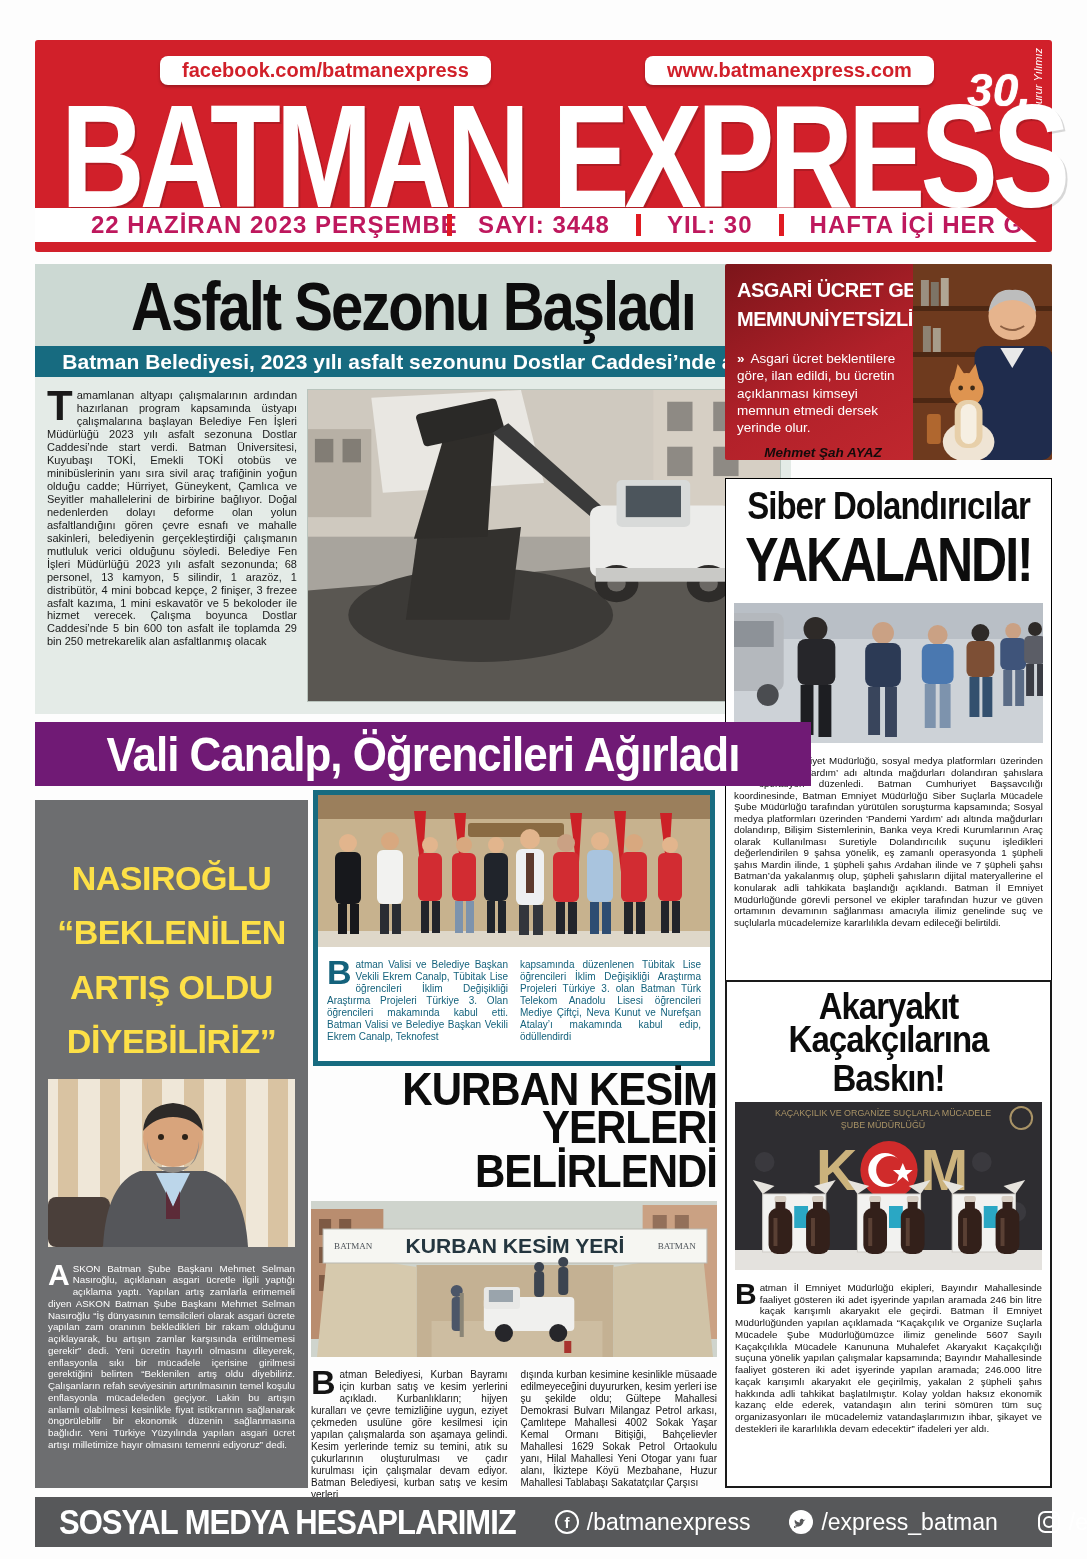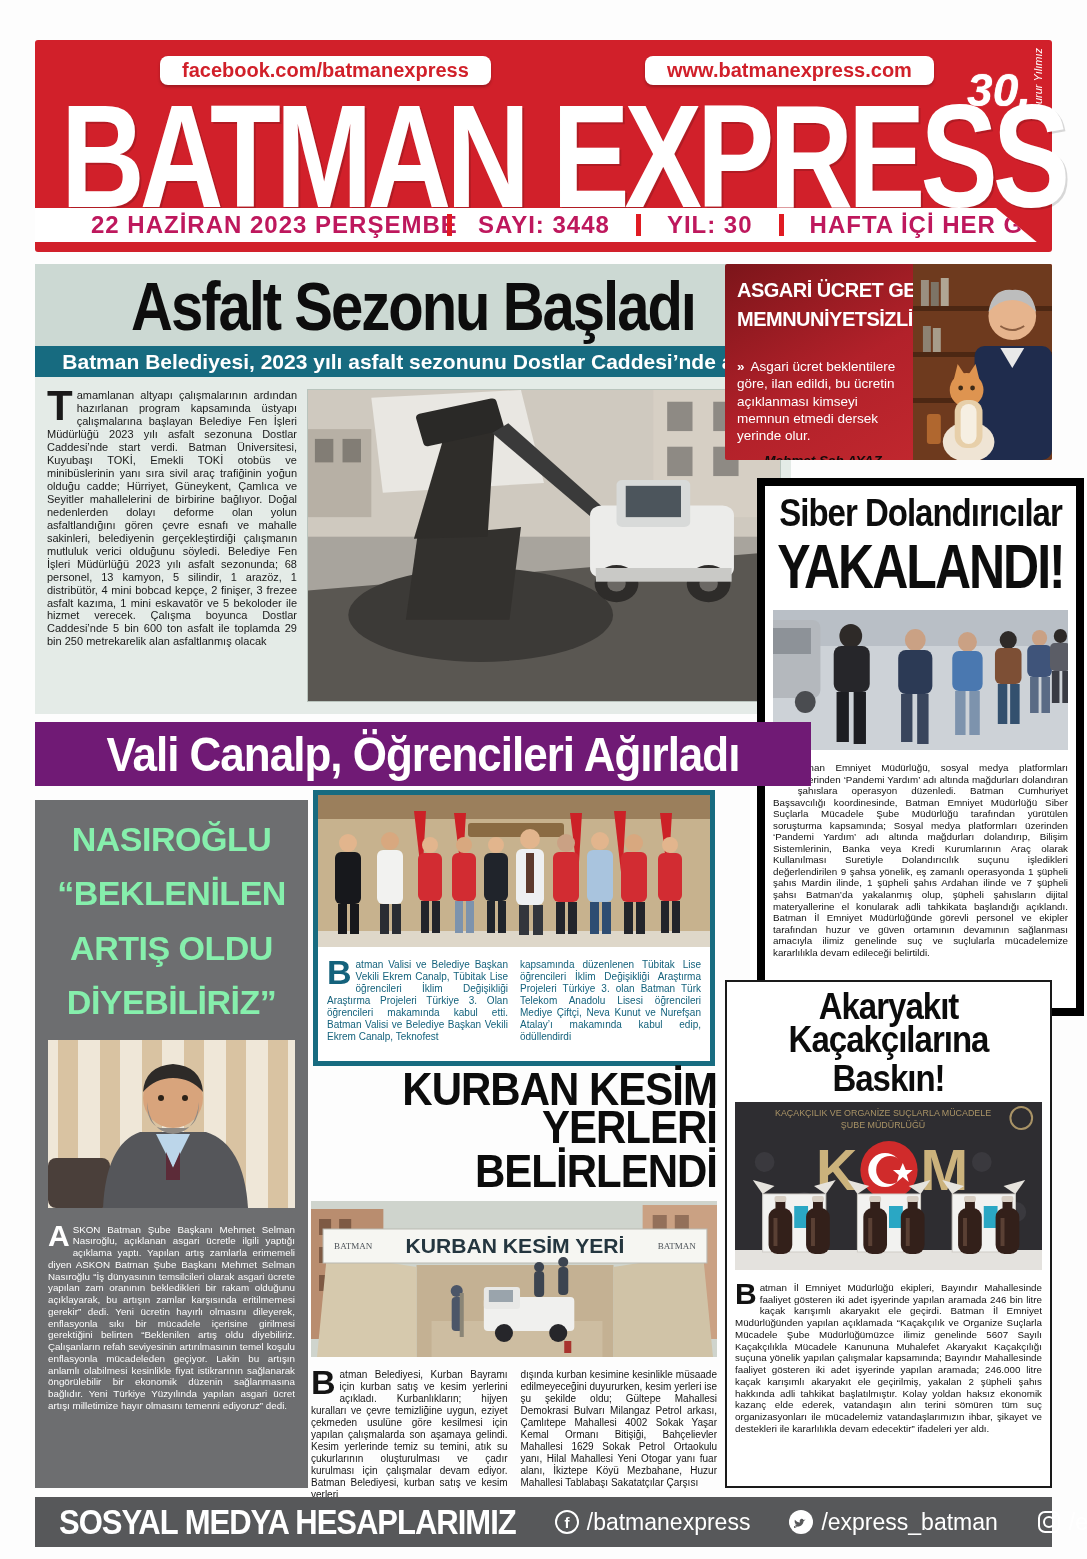--- a/index.html
+++ b/index.html
@@ -33,47 +33,47 @@
   .ms-photo { flex:1; border:1px solid #b9c4bd; background:#c2bcb2; }
 
   .dropcap { float:left; font-weight:bold; color:inherit; }
   .dc-big { font-size:42px; line-height:34px; padding-right:4px; }
   .dc-med { font-size:30px; line-height:24px; padding-right:3px; }
 
   
   .asgari { position:absolute; left:725px; top:264px; width:327px; height:196px; background:linear-gradient(150deg,#7c151a,#b2212a 45%,#c92b31); display:flex; border-radius:2px; overflow:hidden; }
   .asg-left { width:188px; padding:12px 4px 6px 12px; }
   .asg-h { color:#fff; font-weight:bold; font-size:20px; line-height:1.45; letter-spacing:-.5px; white-space:nowrap; }
-  .asg-body { color:#fff; font-size:13.5px; line-height:1.28; margin-top:24px; }
+  .asg-body { color:#fff; font-size:13.5px; line-height:1.28; margin-top:16px; }
   .asg-marker { font-weight:bold; margin-right:6px; }
   .asg-author { color:#140b0b; font-weight:bold; font-style:italic; font-size:13.5px; text-align:center; margin-top:9px; }
   .asg-site { color:#140b0b; font-weight:bold; font-style:italic; font-size:13px; text-align:center; }
   .asg-photo { flex:1; }
 
   
-  .siber { position:absolute; left:725px; top:478px; width:327px; height:538px; background:#fff; border:8px solid #000000; padding:8px 8px 6px;margin-left:32px; }
+  .siber { position:absolute; left:725px; top:478px; width:327px; height:538px; background:#fff; border:1px solid #000000; padding:8px 8px 6px; }
   .sib-h1 { text-align:center; }
   .sib-h1 span { display:inline-block; font-size:33px; font-weight:bold; color:#0d0d0d; letter-spacing:-1px; transform:scaleY(1.15); }
   .sib-h2 { text-align:center; margin-top:6px; }
   .sib-h2 span { display:inline-block; font-size:50px; font-weight:bold; color:#0d0d0d; letter-spacing:-2px; transform:scaleY(1.25); }
   .sib-photo { width:100%; height:140px; margin-top:14px; background:#c7ccd1; }
   .sib-body { font-size:9.8px; line-height:1.18; text-align:justify; color:#121212; margin-top:8px; }
 
   
   .vali-bar { position:absolute; left:35px; top:722px; width:776px; height:64px; background:#701a75; display:flex; align-items:center; justify-content:center; }
   .vali-bar span { display:inline-block; color:#fff; font-weight:bold; font-size:44px; letter-spacing:-1px; transform:scaleY(1.1); }
   .vali-box { position:absolute; left:313px; top:790px; width:402px; height:276px; background:#fff; border:5px solid #176b80; }
   .vali-photo { width:100%; height:152px; background:#c7b28e; }
   .vali-cols { display:flex; gap:12px; padding:8px 9px; }
   .vali-col { width:50%; font-size:10px; line-height:1.2; text-align:justify; color:#14627c; }
   .dc-teal { font-size:34px; line-height:27px; padding-right:4px; color:#14627c; }
 
   
   .nasir { position:absolute; left:35px; top:800px; width:273px; height:688px; background:#6d6e70; padding:12px 13px; }
-  .nas-h { text-align:center; color:#86efac; font-weight:bold; font-size:34px; line-height:1.6; letter-spacing:-.5px; }
+  .nas-h { text-align:center; color:#fde047; font-weight:bold; font-size:34px; line-height:1.6; letter-spacing:-.5px;margin-top:39px; }
   .nas-photo { width:247px; height:168px; margin-top:10px; background:#d9c3a2; }
   .nas-body { color:#fff; font-size:9.8px; line-height:1.2; text-align:justify; margin-top:12px; }
   .dc-white { color:#fff; }
 
   
   .kurban { position:absolute; left:311px; top:1070px; width:406px; }
   .kur-h { text-align:right; line-height:.96; }
   .kur-h span { display:inline-block; font-size:42px; font-weight:bold; color:#0c0c0c; letter-spacing:-1px; transform:scaleY(1.1); }
   .kur-photo { width:100%; height:156px; margin-top:10px; background:#cfd4cd; }
   .kur-cols { display:flex; gap:13px; margin-top:8px; }

